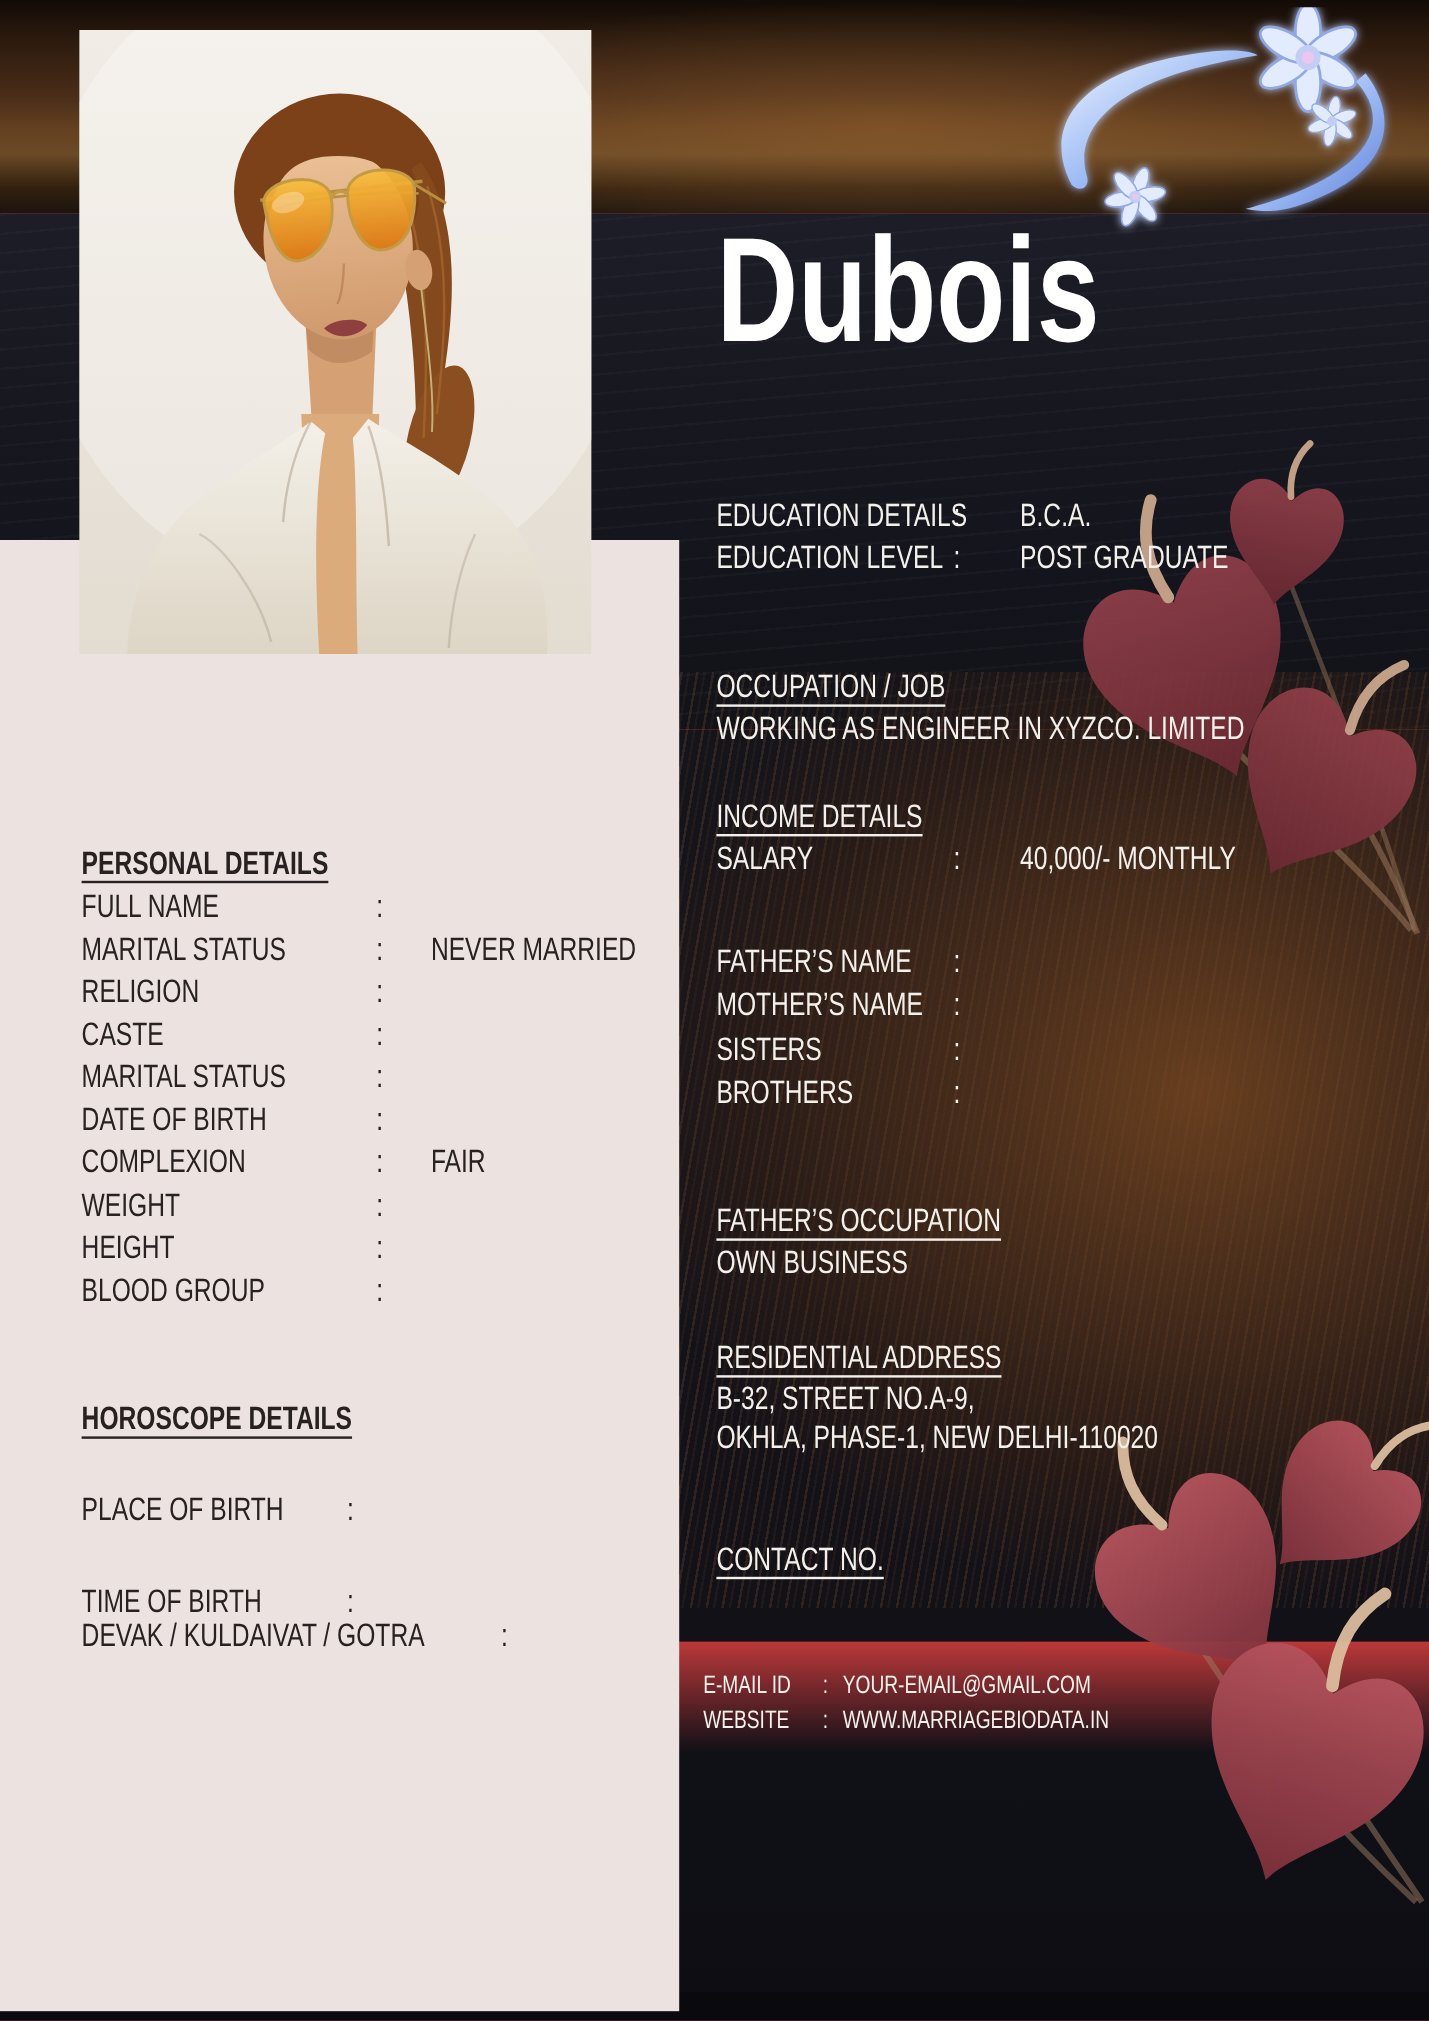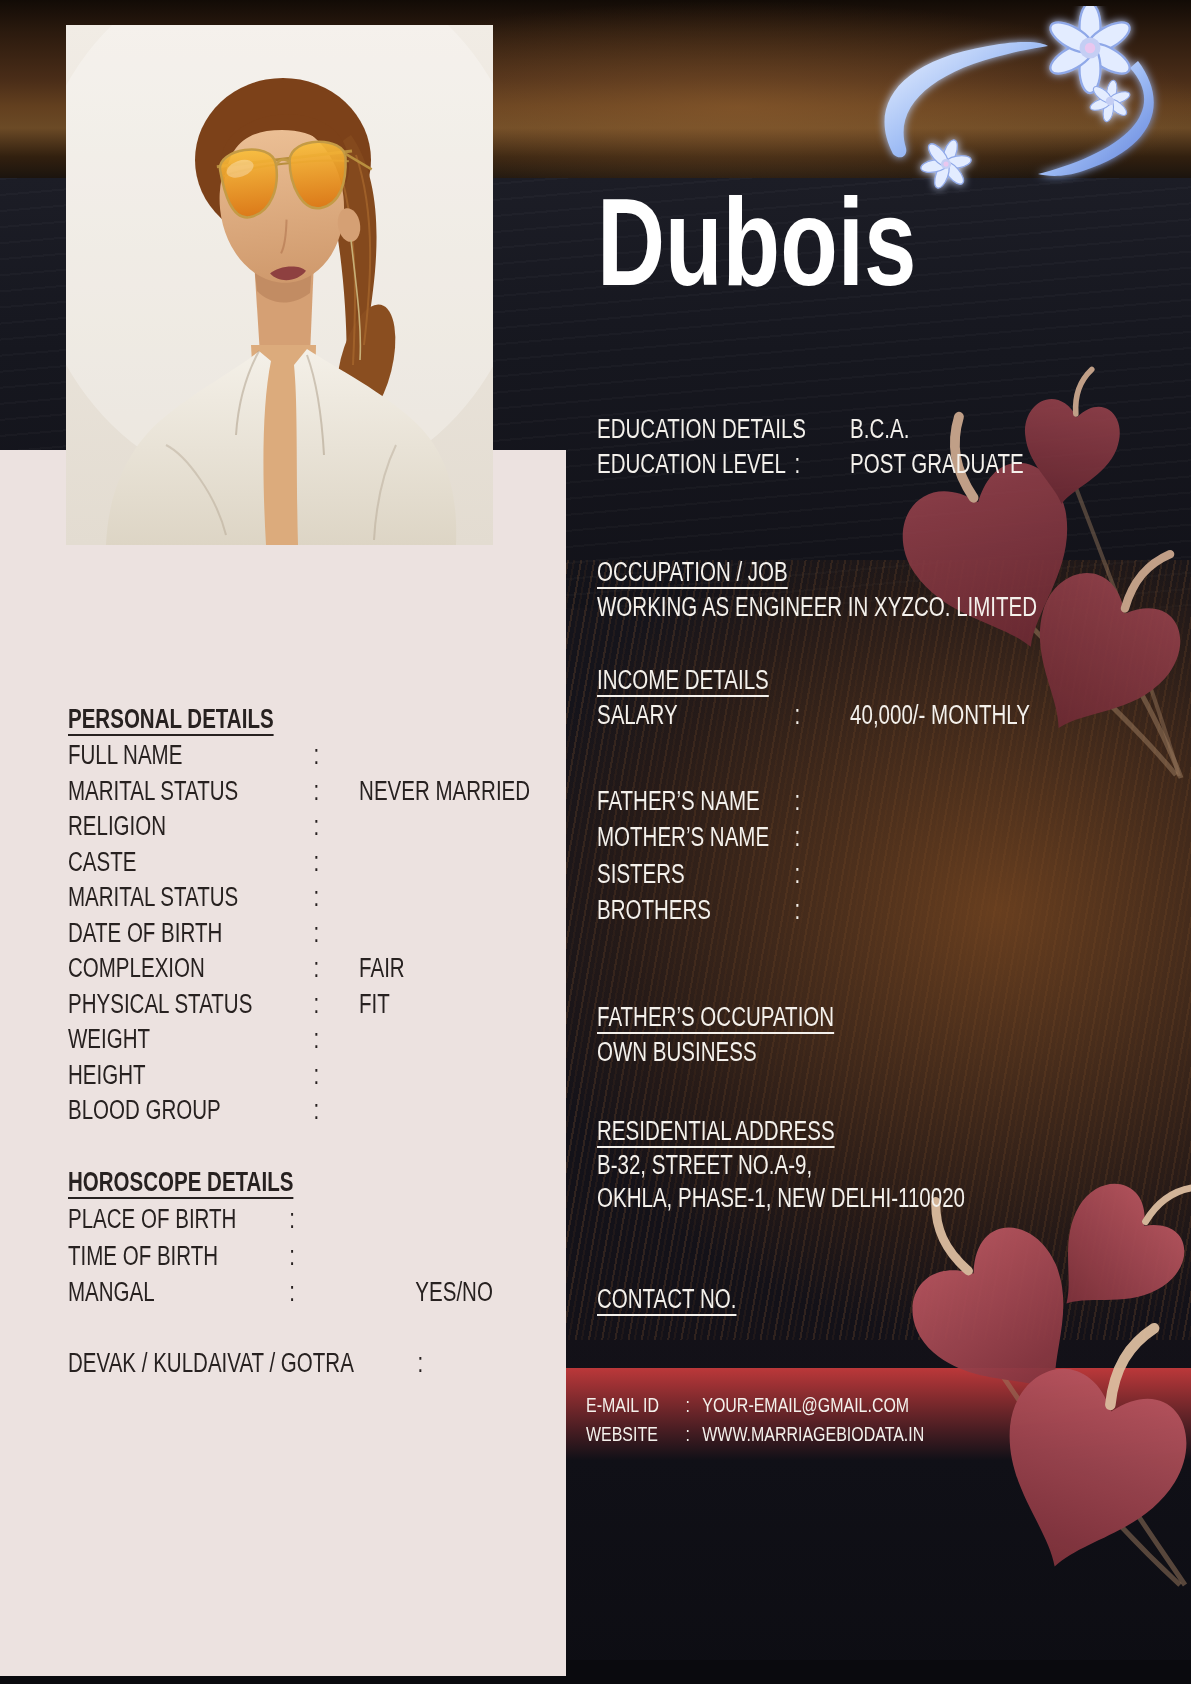--- a/index.html
+++ b/index.html
@@ -49,21 +49,21 @@
   .meta{left:586px;font-size:21px;}
   .meta .rline{height:29px;line-height:29px;}
   .r-lbl{display:inline-block;width:260px;}
   .r-col{display:inline-block;width:73px;}
   .m-lbl{display:inline-block;width:131px;}
   .m-col{display:inline-block;width:22px;}
 
   .lsec{position:absolute;left:68px;color:#272120;font-size:27px;}
   .lhead{font-weight:700;height:38px;line-height:38px;}
   .lp .row{height:35.5px;line-height:35.5px;}
-  .hs .row{height:36.5px;line-height:36.5px;}
+  .hs .row{height:36.5px;line-height:36.5px;margin-top:39px;}
   .p-lbl{display:inline-block;width:323px;}
   .p-col{display:inline-block;width:60px;}
   .h-lbl{display:inline-block;width:291px;}
   .h-col{display:inline-block;width:60px;}
   .h-gap{margin-left:106px;}
   .d-lbl{display:inline-block;width:460px;}
 </style>
 </head>
 <body>
 
@@ -283,30 +283,28 @@
 
   <section class="lsec lp" style="top:700px">
     <div class="lhead"><span class="sx"><span class="u">PERSONAL DETAILS</span></span></div>
     <div class="row"><span class="sx"><span class="p-lbl">FULL NAME</span><span class="p-col">:</span><span></span></span></div>
     <div class="row"><span class="sx"><span class="p-lbl">MARITAL STATUS</span><span class="p-col">:</span><span>NEVER MARRIED</span></span></div>
     <div class="row"><span class="sx"><span class="p-lbl">RELIGION</span><span class="p-col">:</span><span></span></span></div>
     <div class="row"><span class="sx"><span class="p-lbl">CASTE</span><span class="p-col">:</span><span></span></span></div>
     <div class="row"><span class="sx"><span class="p-lbl">MARITAL STATUS</span><span class="p-col">:</span><span></span></span></div>
     <div class="row"><span class="sx"><span class="p-lbl">DATE OF BIRTH</span><span class="p-col">:</span><span></span></span></div>
     <div class="row"><span class="sx"><span class="p-lbl">COMPLEXION</span><span class="p-col">:</span><span>FAIR</span></span></div>
-    <div class="row"><span class="sx"><span class="p-lbl">PHYSICAL STATUS</span><span class="p-col">:</span><span>FIT</span></span></div>
     <div class="row"><span class="sx"><span class="p-lbl">WEIGHT</span><span class="p-col">:</span><span></span></span></div>
     <div class="row"><span class="sx"><span class="p-lbl">HEIGHT</span><span class="p-col">:</span><span></span></span></div>
     <div class="row"><span class="sx"><span class="p-lbl">BLOOD GROUP</span><span class="p-col">:</span><span></span></span></div>
   </section>
 
   <section class="lsec hs" style="top:1163px">
     <div class="lhead"><span class="sx"><span class="u">HOROSCOPE DETAILS</span></span></div>
     <div class="row"><span class="sx"><span class="h-lbl">PLACE OF BIRTH</span><span class="h-col">:</span><span></span></span></div>
     <div class="row"><span class="sx"><span class="h-lbl">TIME OF BIRTH</span><span class="h-col">:</span><span></span></span></div>
-    <div class="row"><span class="sx"><span class="h-lbl">MANGAL</span><span class="h-col">:</span><span class="h-gap">YES/NO</span></span></div>
   </section>
 
   <section class="lsec" style="top:1345px">
     <div class="row" style="height:36px;line-height:36px"><span class="sx"><span class="d-lbl">DEVAK / KULDAIVAT / GOTRA</span><span class="p-col">:</span><span></span></span></div>
   </section>
 
 </div>
 
 </body></html>

